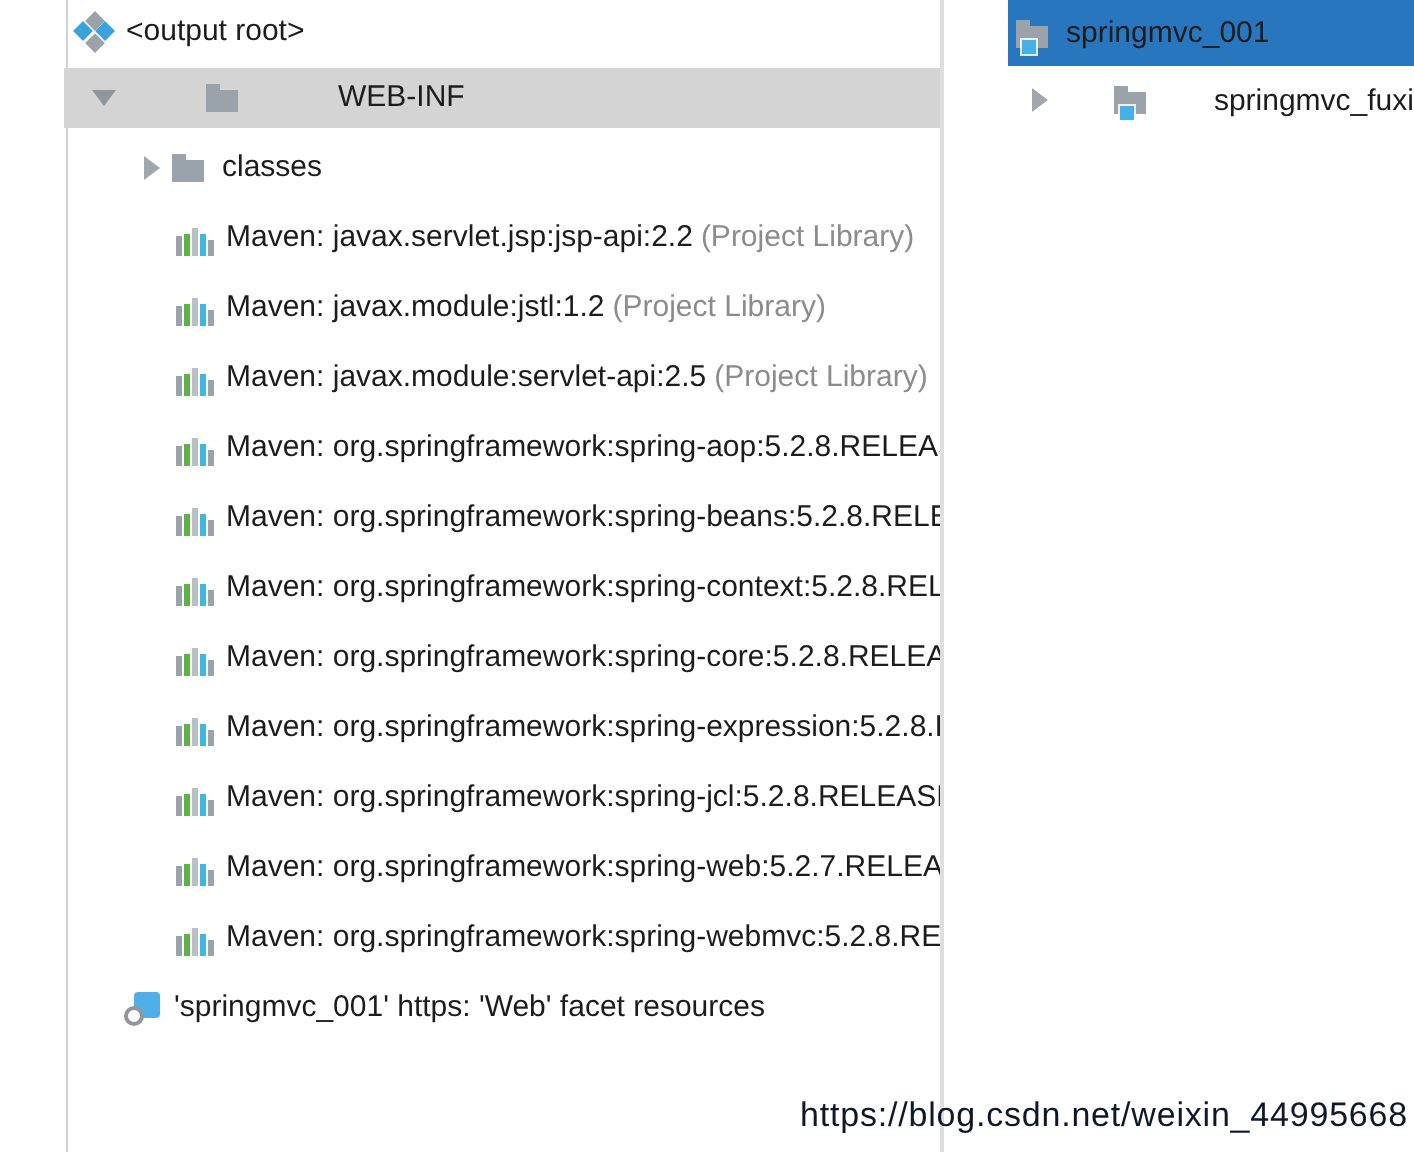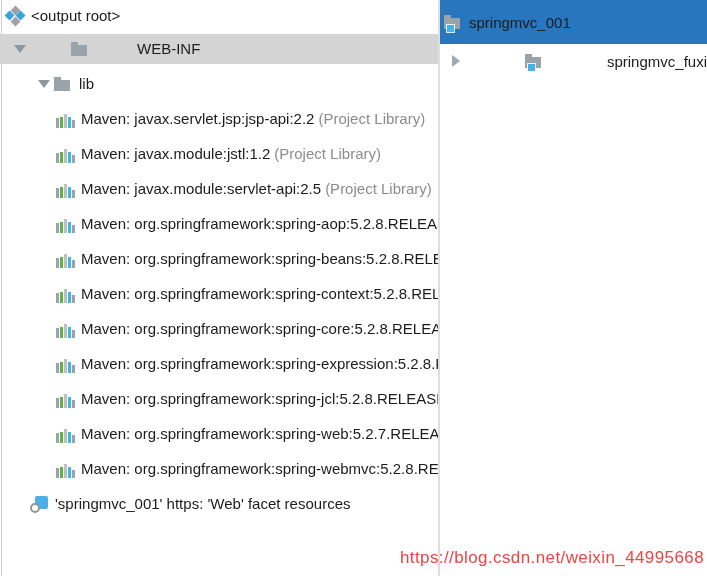--- a/index.html
+++ b/index.html
@@ -5,37 +5,37 @@
   * { margin:0; padding:0; box-sizing:border-box; }
   html,body { background:#fff; }
   .app {
     position:relative;
     width:707px; height:576px;
     background:#fff;
     font-family:"Liberation Sans", sans-serif;
     display:flex;
     overflow:hidden;
   }
-  .panel { height:100%; overflow:hidden; position:relative; background:#fff; }
+  .panel { height:100%; overflow:hidden; position:relative; background:#fff;margin-left:32px; }
   .panel.left  { width:438px; }
   .panel.left::before {  
     content:""; position:absolute; left:1px; top:0; bottom:0; width:1px; background:#d2d2d2; z-index:0;
   }
   .divider { width:2px; background:#dedede; height:100%; flex:0 0 2px; }
   .panel.right { flex:1; }
 
   .row {
     position:relative; z-index:1;
     display:flex; align-items:center;
     height:35px;
     overflow:hidden; white-space:nowrap;
     cursor:default;
   }
   .left  .row:first-child { height:31px; }
-  .right .row:nth-child(1){ height:44px; }
+  .right .row:nth-child(1){ height:33px; }
   .right .row:nth-child(2){ height:34px;justify-content:space-between; }
 
   
   .row.sel-gray { background:linear-gradient(#d4d4d4,#d4d4d4) left 50%/100% 30px no-repeat;gap:41px; }
   .row.sel-blue { background:#2876be; }
 
   
   .row.lvl0 { padding-left:6px; }
   .row.lvl1 { padding-left:10px; }
   .row.lvl2 { padding-left:34px; }
@@ -96,21 +96,21 @@
   .web-facet-icon::after {
     content:""; position:absolute; left:0; bottom:0; width:6px; height:6px;
     background:#fdfdfd; border:2px solid #8f969c; border-radius:50%;
   }
 
   .label  { font-size:15px; color:#1c1c1c; }
   .suffix { font-size:15px; color:#8c8c8c; margin-left:4px; }
 
   .watermark {
     position:absolute; right:3px; bottom:8px; z-index:10;
-    font-size:17px; color:#ef4444; letter-spacing:.4px;
+    font-size:17px; color:#0f172a; letter-spacing:.4px;
     pointer-events:none;
   }
 </style>
 </head>
 <body>
 
 <div class="app">
   <div class="panel left" id="left-tree">
       <div class="row lvl0 arrow-none">
 
@@ -118,23 +118,23 @@
     <span class="label">&lt;output root&gt;</span>
 
   </div>
       <div class="row lvl1 sel-gray">
     <span class="arrow expanded"></span>
     <span class="icon folder-icon"></span>
     <span class="label">WEB-INF</span>
 
   </div>
       <div class="row lvl2">
-    <span class="arrow expanded"></span>
+    <span class="arrow collapsed"></span>
     <span class="icon folder-icon"></span>
-    <span class="label">lib</span>
+    <span class="label">classes</span>
 
   </div>
       <div class="row lvl3 arrow-none">
     <span class="arrow none"></span>
     <span class="icon library-icon"></span>
     <span class="label">Maven: javax.servlet.jsp:jsp-api:2.2</span>
     <span class="suffix">(Project Library)</span>
   </div>
       <div class="row lvl3 arrow-none">
     <span class="arrow none"></span>

